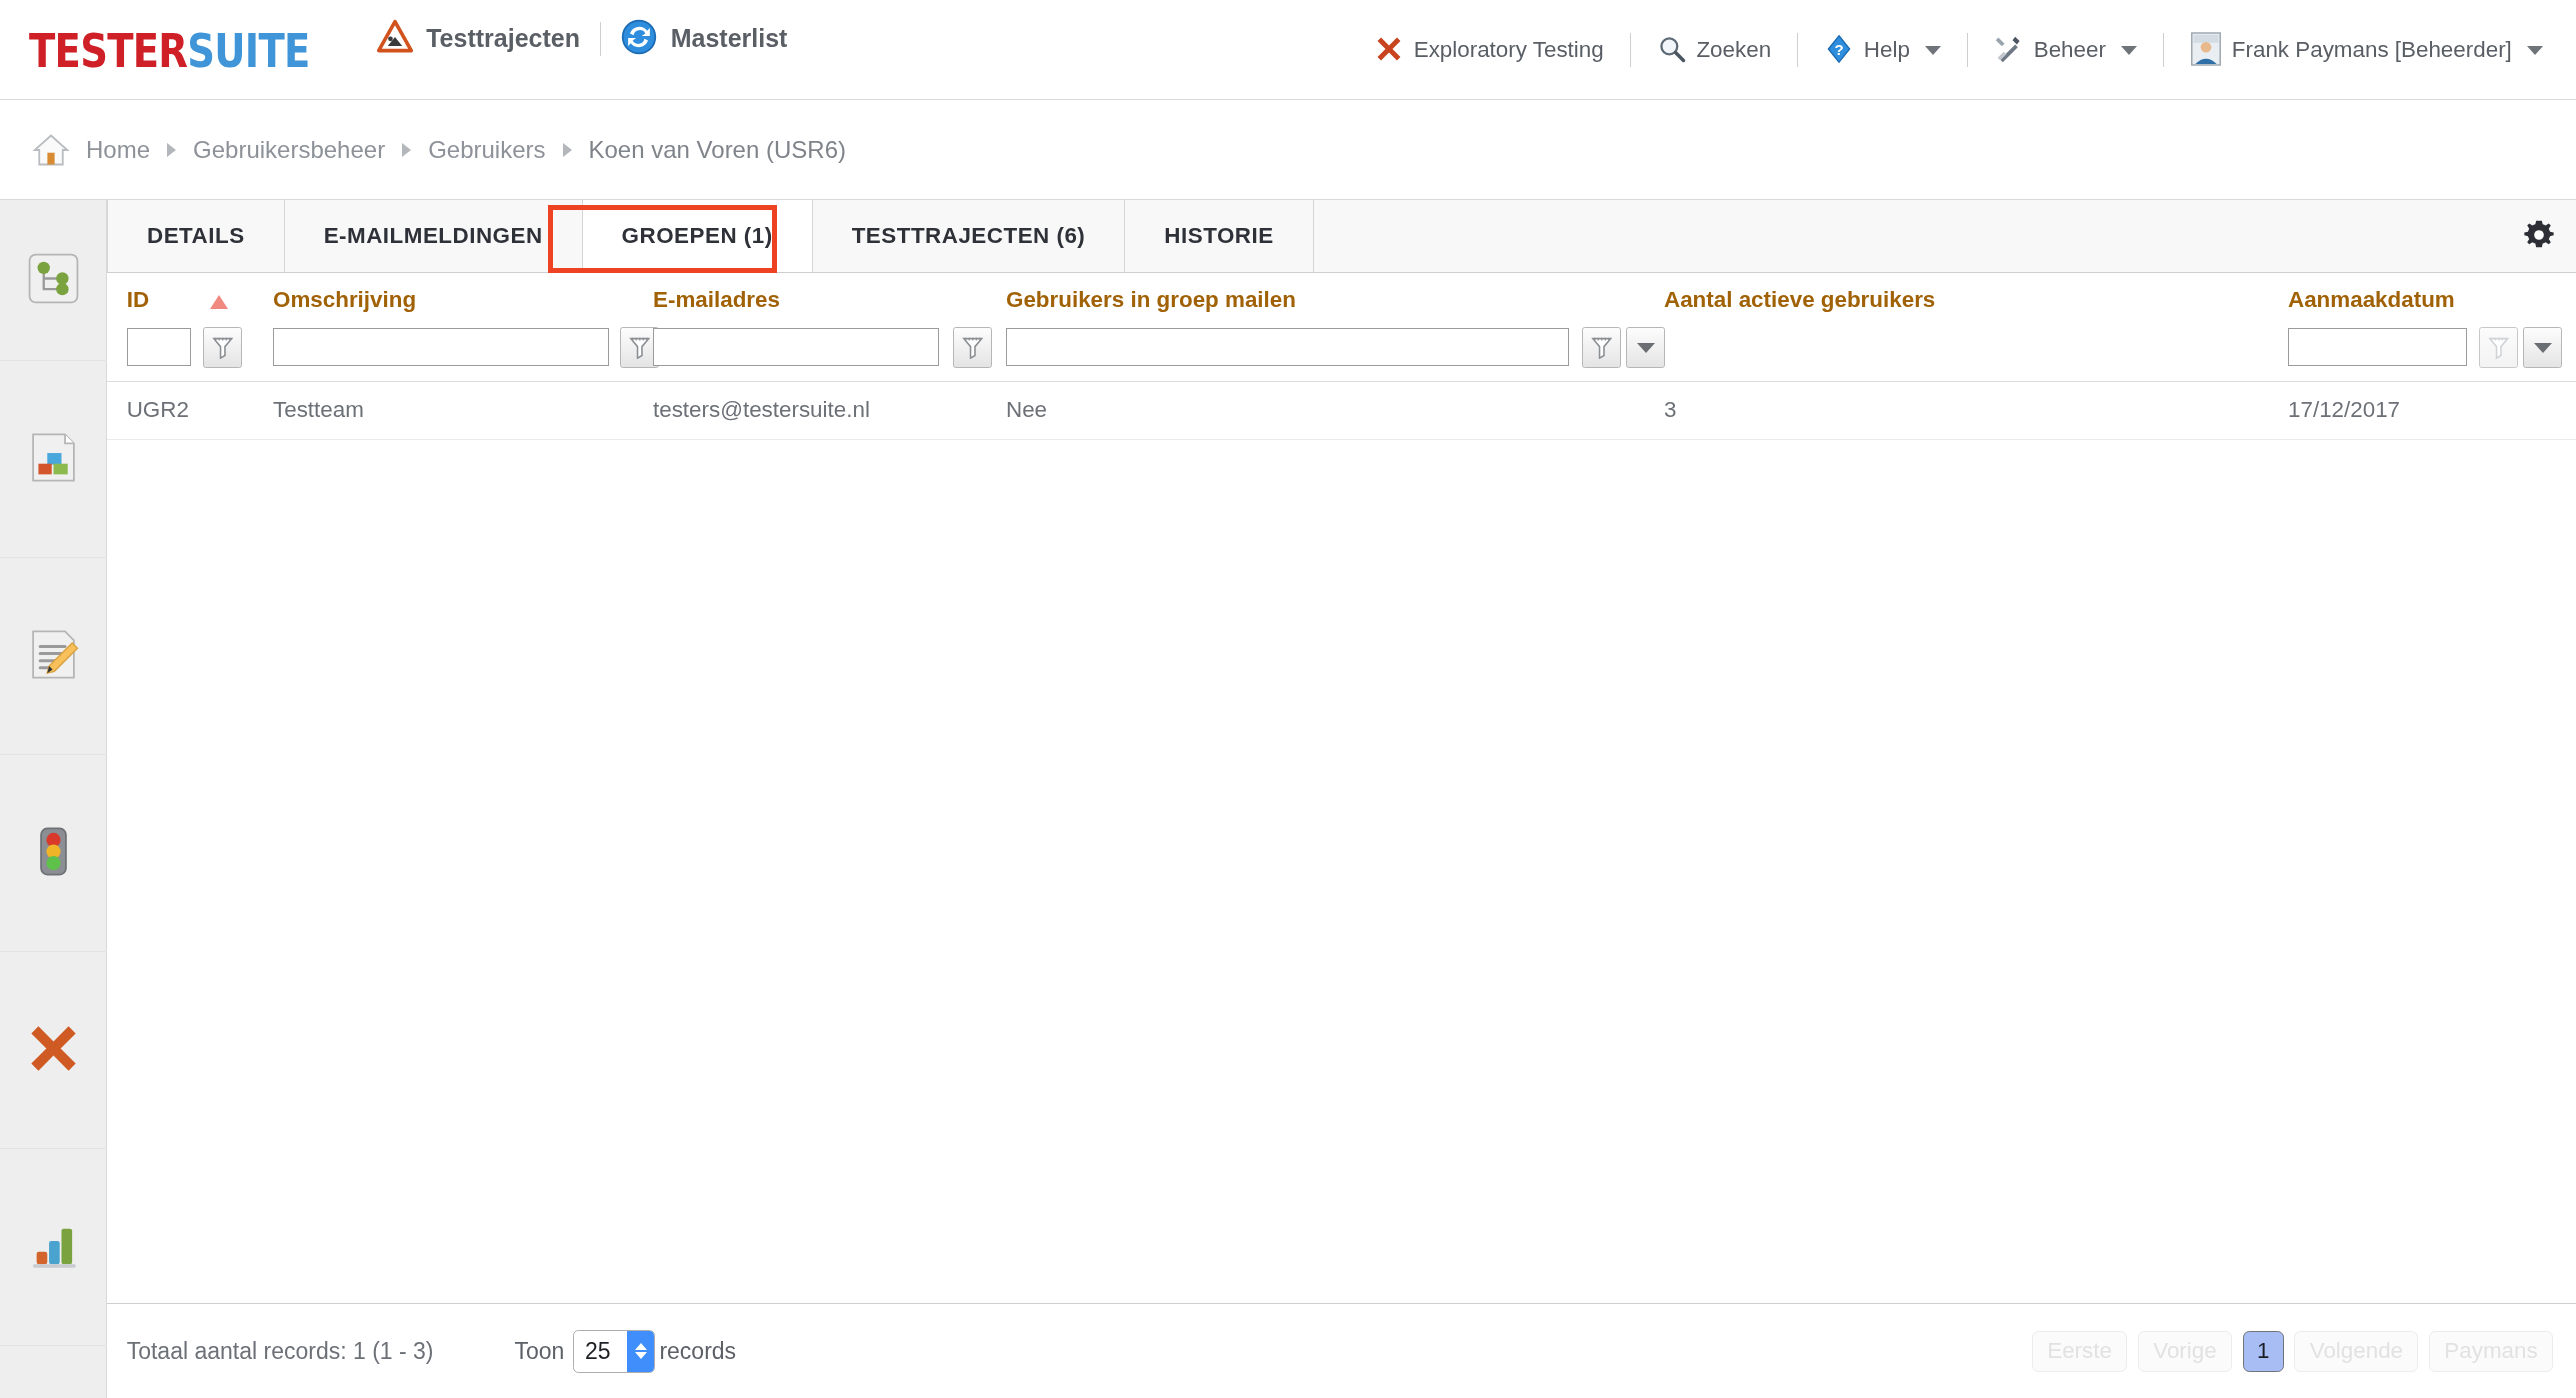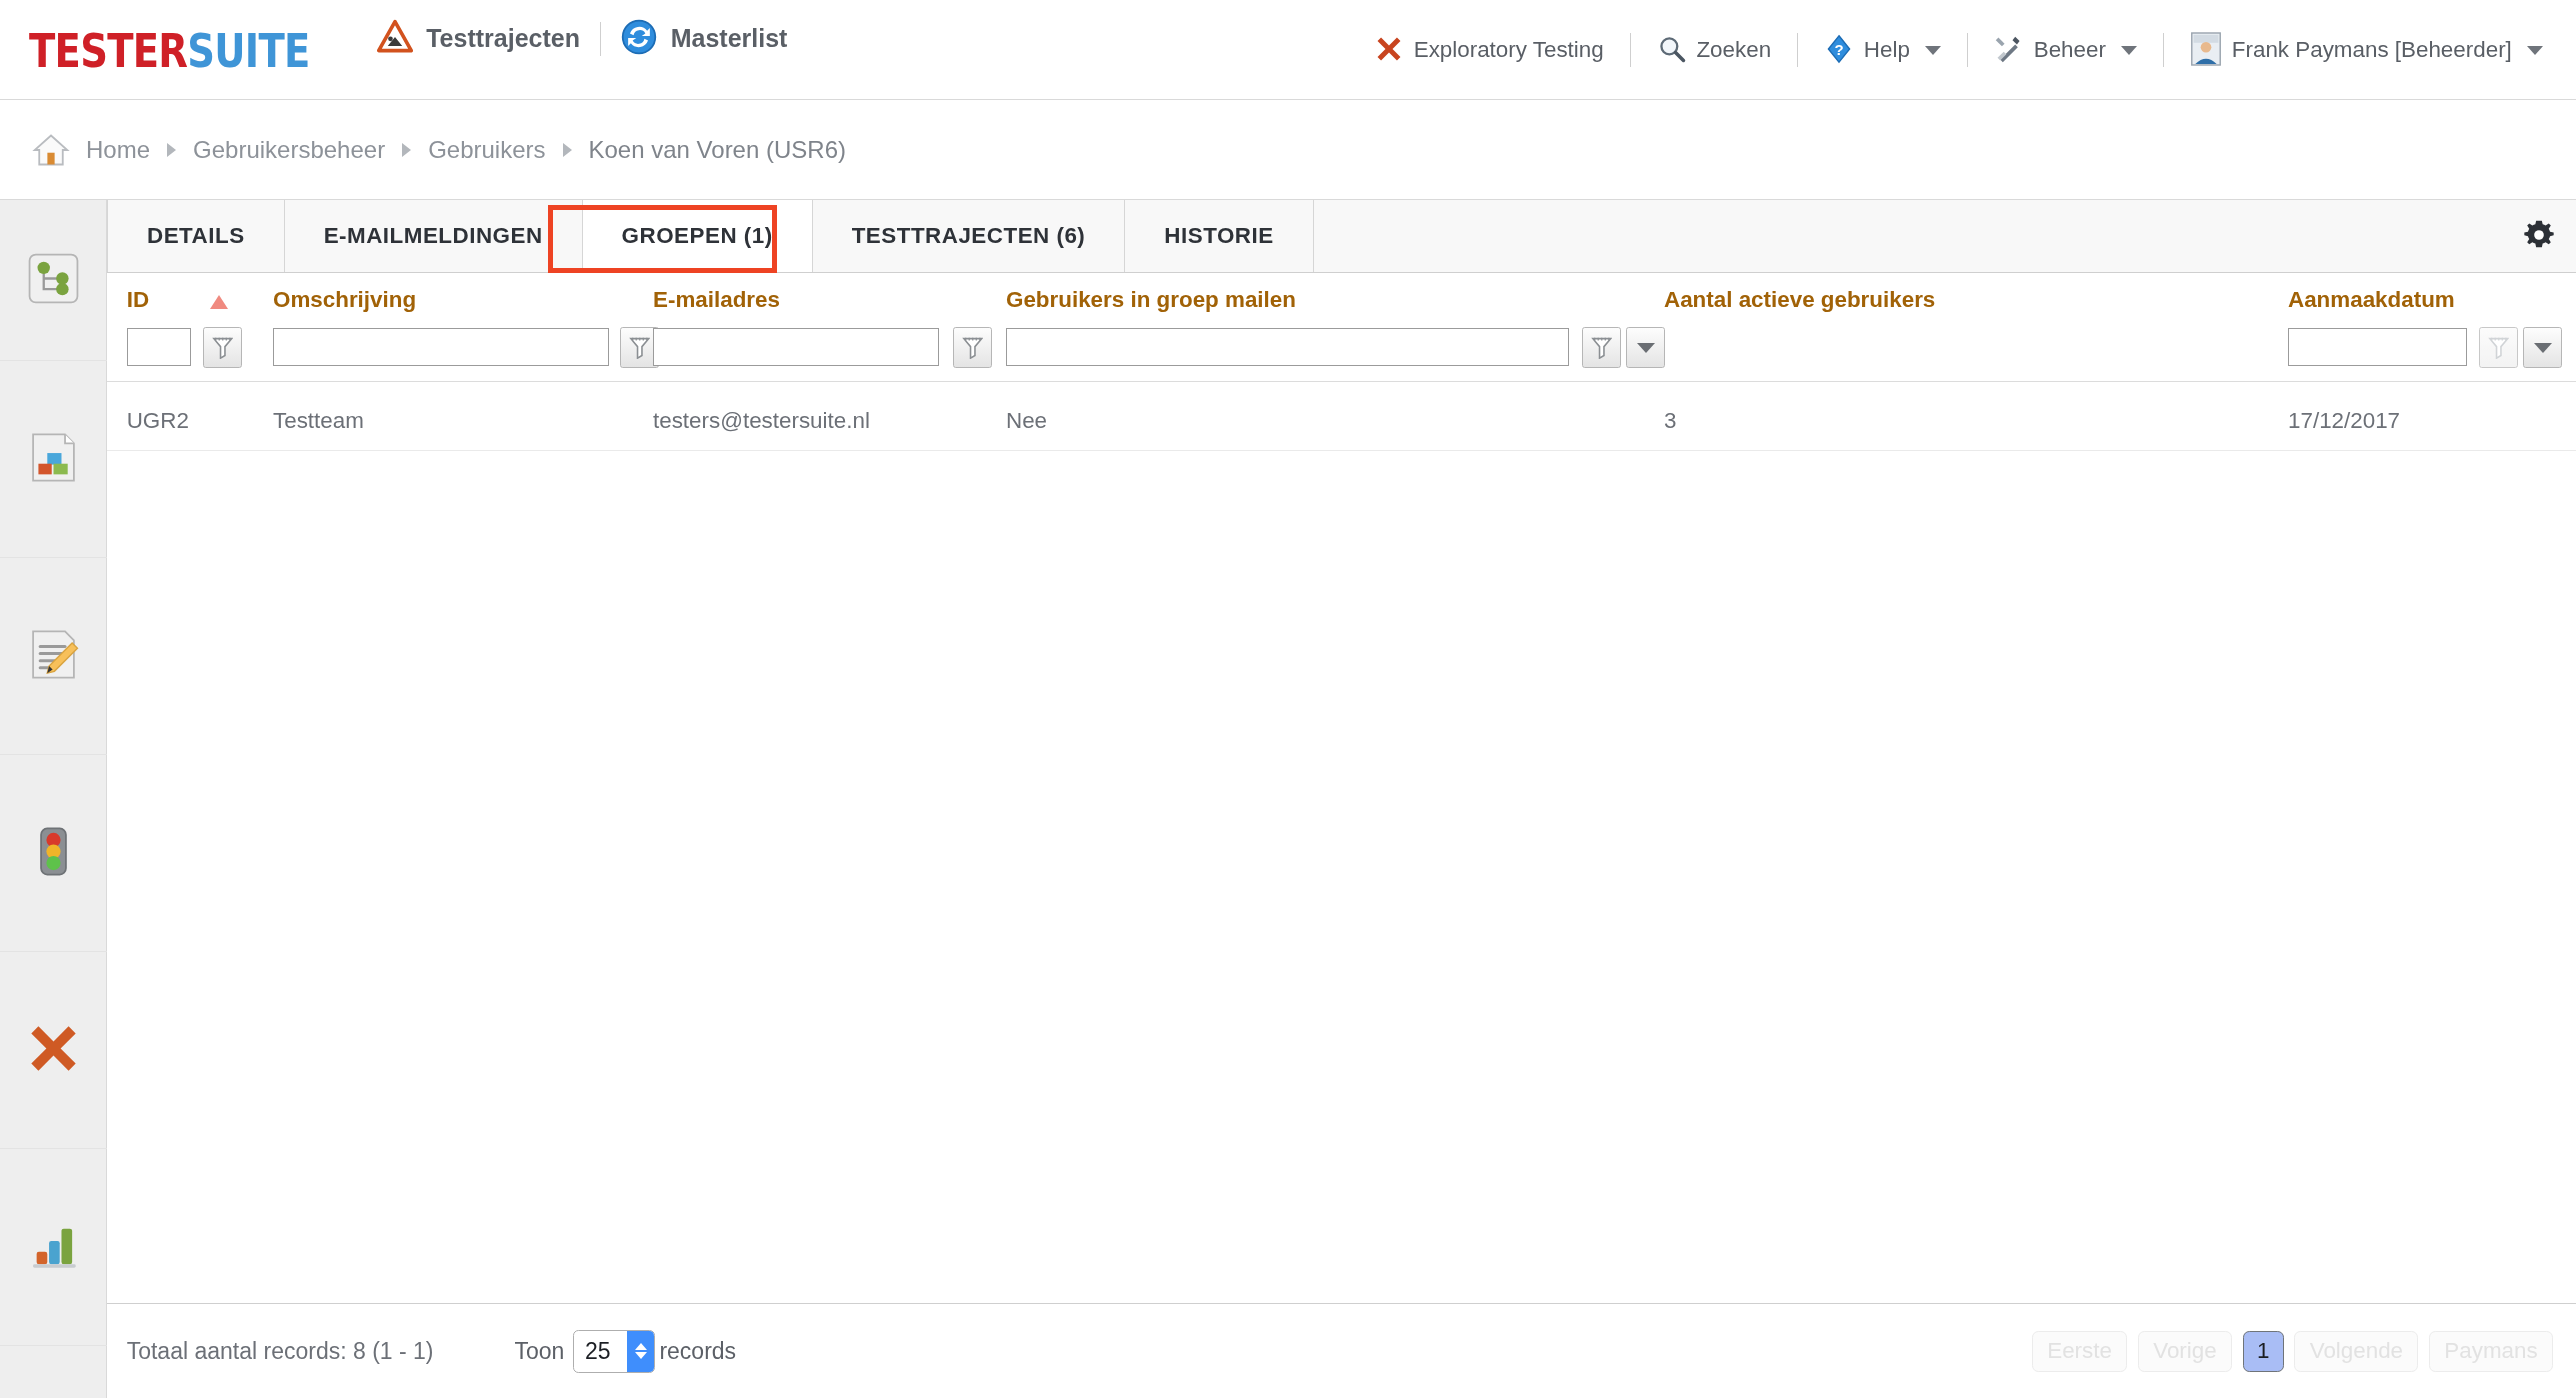--- a/index.html
+++ b/index.html
@@ -147,21 +147,21 @@
     cursor: pointer;
   }
   .drop-tri {
     width: 0; height: 0;
     border-left: 9px solid transparent; border-right: 9px solid transparent;
     border-top: 10.7px solid #6a6e73;
   }
 
   .row {
     position: absolute; left: 0; top: 183px; width: 2469px; height: 57px;
-    border-bottom: 0.9px solid #eaeaea; cursor: pointer; margin-top: 11px;
+    border-bottom: 0.9px solid #eaeaea; cursor: pointer;
   }
   .td {
     position: absolute; top: 14.3px;
     font-size: 22.4px; color: #6c7077; white-space: nowrap;
   }
 
   
   .footer {
     position: absolute; left: 0; bottom: 0; width: 2469px; height: 95px;
     background: #ffffff; border-top: 0.9px solid #cfcfcf;
@@ -482,21 +482,21 @@
   <div class="row">
     <div class="td" style="left:19.7px;">UGR2</div>
     <div class="td" style="left:166px;">Testteam</div>
     <div class="td" style="left:546px;">testers@testersuite.nl</div>
     <div class="td" style="left:899px;">Nee</div>
     <div class="td" style="left:1557px;">3</div>
     <div class="td" style="left:2181px;">17/12/2017</div>
   </div>
 
   <div class="footer">
-    <span class="tot">Totaal aantal records: 8 (1 - 1)</span>
+    <span class="tot">Totaal aantal records: 1 (1 - 3)</span>
     <span class="toon-lbl">Toon</span>
     <div class="sel-wrap">
       <span class="sel-val">25</span>
       <span class="sel-stepper">
         <span class="st-up"></span>
         <span class="st-dn"></span>
       </span>
     </div>
     <span class="rec-lbl">records</span>
 

